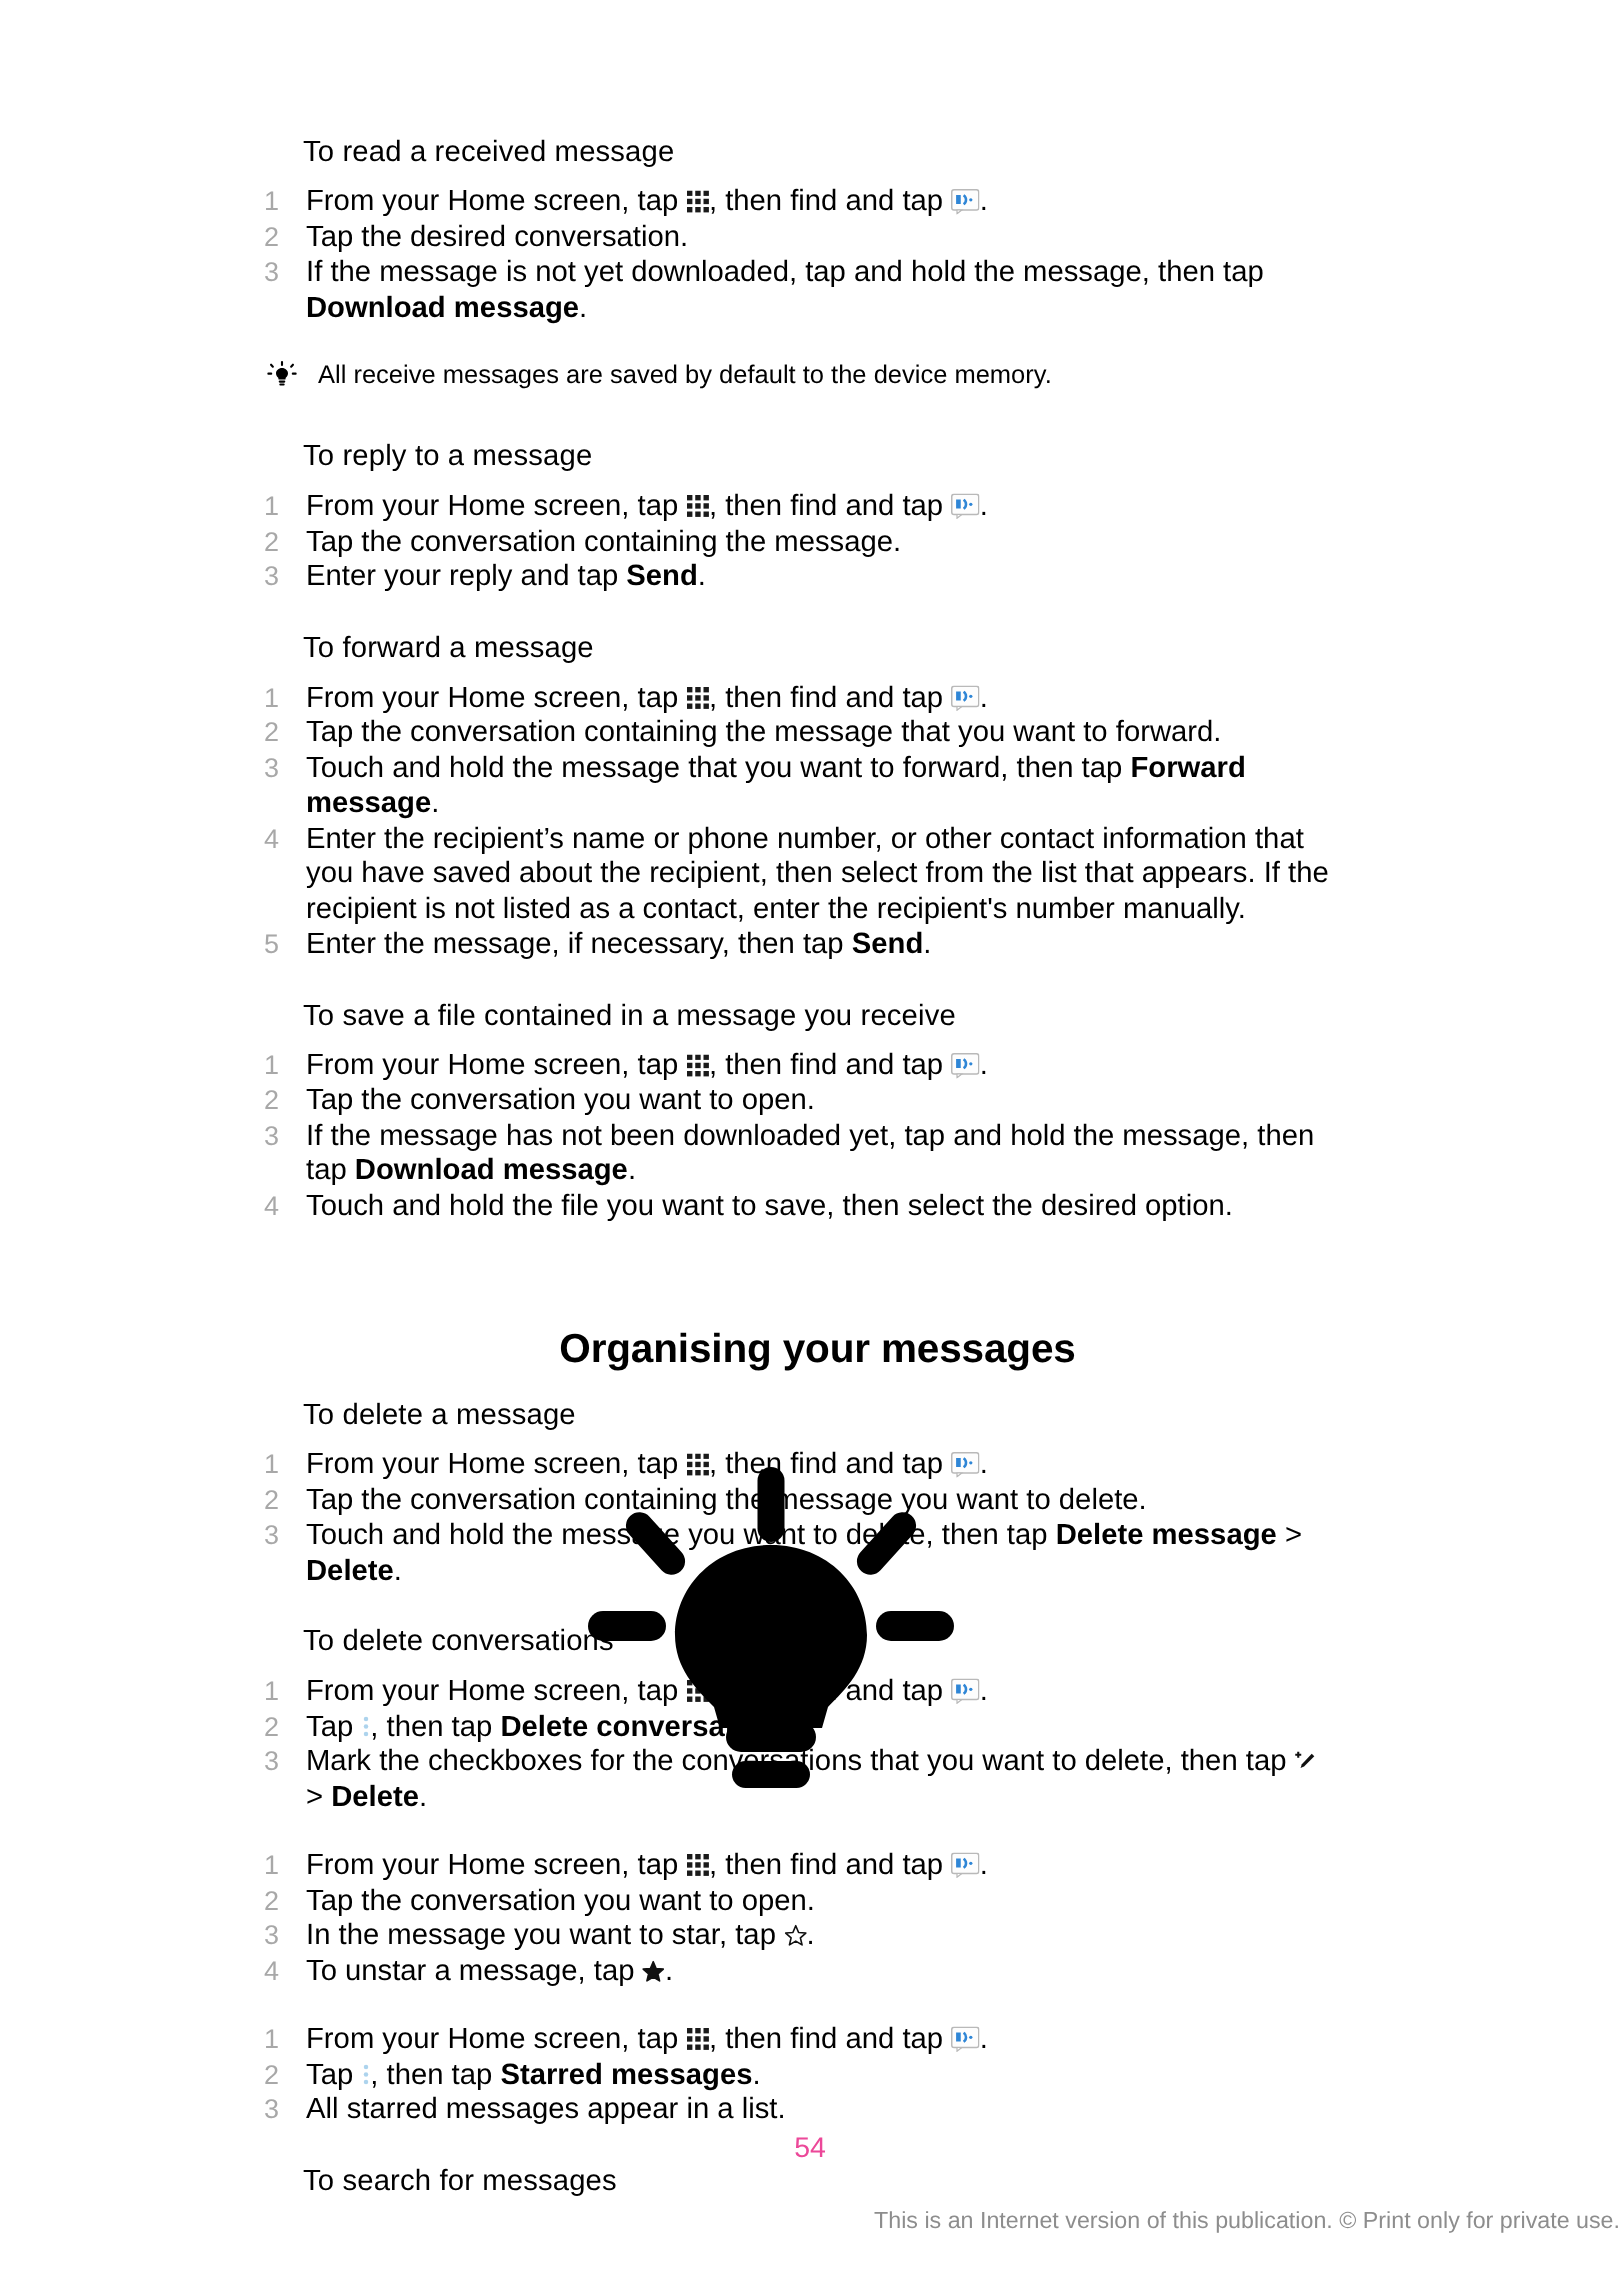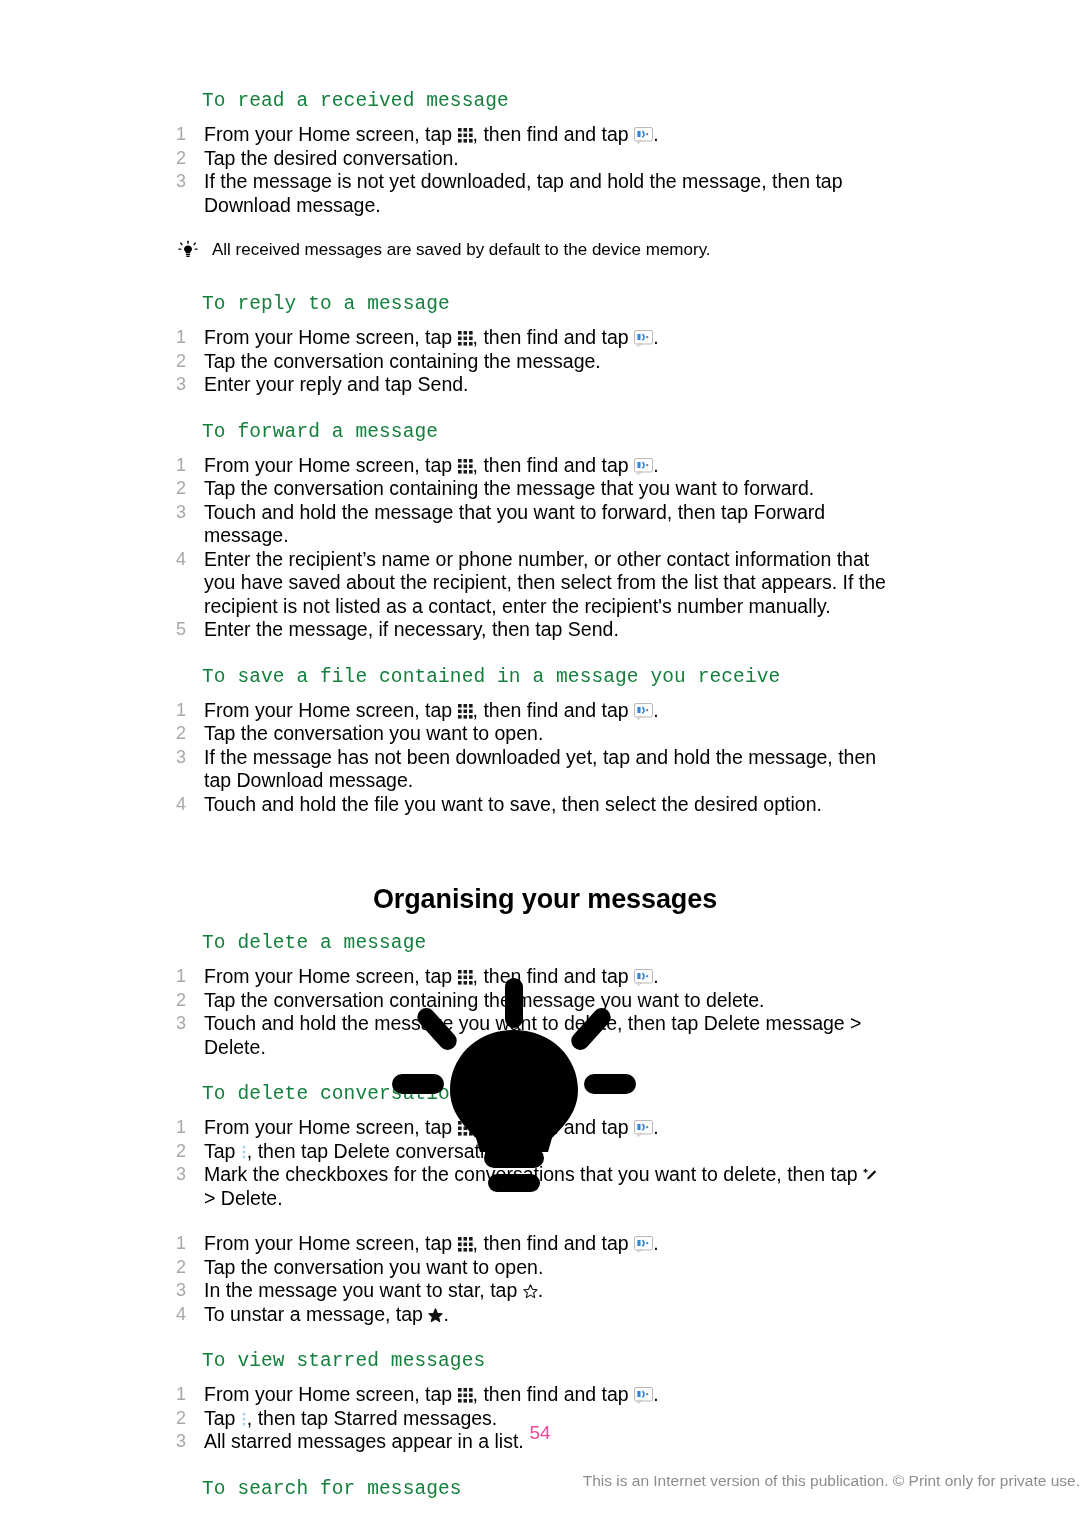--- a/index.html
+++ b/index.html
@@ -25,28 +25,27 @@
 
   .content {
     position: absolute;
     left: 176px;
     top: 88px;
     width: 712px;
   }
 
   
   .sec-heading {
-    color: #15803d;
+    color: #000000;
     font-size: 19.5px;
     font-weight: normal;
     line-height: 26px;
     margin: 0 0 9px 26px;
     letter-spacing: 0.1px;
     white-space: nowrap;
-    font-family: Liberation Mono, monospace;
   }
   .chapter-heading {
     color: #000000;
     font-size: 27px;
     font-weight: bold;
     line-height: 34px;
     margin: 0 0 14px 26px;
     letter-spacing: -0.1px;
     text-align: center;
   }
@@ -68,21 +67,21 @@
   ol.steps > li .num {
     position: absolute;
     left: 0;
     top: 0;
     width: 16px;
     text-align: left;
     color: #a8a8a8;
     font-size: 18px;
     line-height: 23.5px;
   }
-  .b { font-weight: normal; }
+  .b { font-weight: bold; }
 
   
   .block { margin-bottom: 0; }
   .gap-lg { height: 30px; }
   .gap-md { height: 22px; }
   .gap-xl { height: 44px; }
 
   
   .tip {
     position: relative;
@@ -197,21 +196,21 @@
           </ol>
           <div class="tip"><span class="tip-bulb"><svg viewBox="0 0 20 20" width="20" height="20">
                 <path d="M10 5.4 C12.3 5.4 14 7.1 14 9 C14 10.3 13.2 11.2 12.5 11.9 L12.3 13 L7.7 13 L7.5 11.9 C6.8 11.2 6 10.3 6 9 C6 7.1 7.7 5.4 10 5.4 Z" fill="#000"></path>
                 <rect x="7.8" y="13.6" width="4.4" height="1.5" rx="0.7" fill="#000"></rect>
                 <rect x="8.2" y="15.6" width="3.6" height="1.4" rx="0.7" fill="#000"></rect>
                 <rect x="9.3" y="0.6" width="1.4" height="3.4" rx="0.7" fill="#000"></rect>
                 <rect x="2.6" y="2.2" width="1.4" height="3.2" rx="0.7" fill="#000" transform="rotate(-42 3.3 3.8)"></rect>
                 <rect x="16" y="2.2" width="1.4" height="3.2" rx="0.7" fill="#000" transform="rotate(42 16.7 3.8)"></rect>
                 <rect x="0.2" y="8.4" width="3.3" height="1.4" rx="0.7" fill="#000"></rect>
                 <rect x="16.5" y="8.4" width="3.3" height="1.4" rx="0.7" fill="#000"></rect>
-              </svg></span><span>All received messages are saved by default to the device memory.</span></div>
+              </svg></span><span>All receive messages are saved by default to the device memory.</span></div>
           <div class="gap-lg"></div>
         </div>
         <div class="block">
           <div class="sec-heading">To reply to a message</div>
           <ol class="steps">
             <li><span class="num">1</span><span>From your Home screen, tap </span><span class="ico ico-grid"><svg viewBox="0 0 15 15" width="15" height="15">
                   <rect x="0" y="0" width="3.6" height="3.6" fill="#1a1a1a"></rect>
                   <rect x="5.5" y="0" width="3.6" height="3.6" fill="#1a1a1a"></rect>
                   <rect x="11" y="0" width="3.6" height="3.6" fill="#1a1a1a"></rect>
                   <rect x="0" y="5.5" width="3.6" height="3.6" fill="#1a1a1a"></rect>
@@ -372,21 +371,20 @@
             <li><span class="num">3</span><span>In the message you want to star, tap </span><span class="ico ico-star"><svg viewBox="0 0 15 15" width="15" height="15">
                   <path d="M7.5 0.8 L9.4 5.3 L14.2 5.7 L10.6 8.9 L11.7 13.6 L7.5 11.1 L3.3 13.6 L4.4 8.9 L0.8 5.7 L5.6 5.3 Z" fill="none" stroke="#111" stroke-width="1.1" stroke-linejoin="round"></path>
                 </svg></span><span>.</span></li>
             <li><span class="num">4</span><span>To unstar a message, tap </span><span class="ico ico-star"><svg viewBox="0 0 15 15" width="15" height="15">
                   <path d="M7.5 0.8 L9.4 5.3 L14.2 5.7 L10.6 8.9 L11.7 13.6 L7.5 11.1 L3.3 13.6 L4.4 8.9 L0.8 5.7 L5.6 5.3 Z" fill="#111" stroke="#111" stroke-width="1.1" stroke-linejoin="round"></path>
                 </svg></span><span>.</span></li>
           </ol>
           <div class="gap-md"></div>
         </div>
         <div class="block">
-          <div class="sec-heading">To view starred messages</div>
           <ol class="steps">
             <li><span class="num">1</span><span>From your Home screen, tap </span><span class="ico ico-grid"><svg viewBox="0 0 15 15" width="15" height="15">
                   <rect x="0" y="0" width="3.6" height="3.6" fill="#1a1a1a"></rect>
                   <rect x="5.5" y="0" width="3.6" height="3.6" fill="#1a1a1a"></rect>
                   <rect x="11" y="0" width="3.6" height="3.6" fill="#1a1a1a"></rect>
                   <rect x="0" y="5.5" width="3.6" height="3.6" fill="#1a1a1a"></rect>
                   <rect x="5.5" y="5.5" width="3.6" height="3.6" fill="#1a1a1a"></rect>
                   <rect x="11" y="5.5" width="3.6" height="3.6" fill="#1a1a1a"></rect>
                   <rect x="0" y="11" width="3.6" height="3.6" fill="#1a1a1a"></rect>
                   <rect x="5.5" y="11" width="3.6" height="3.6" fill="#1a1a1a"></rect>

